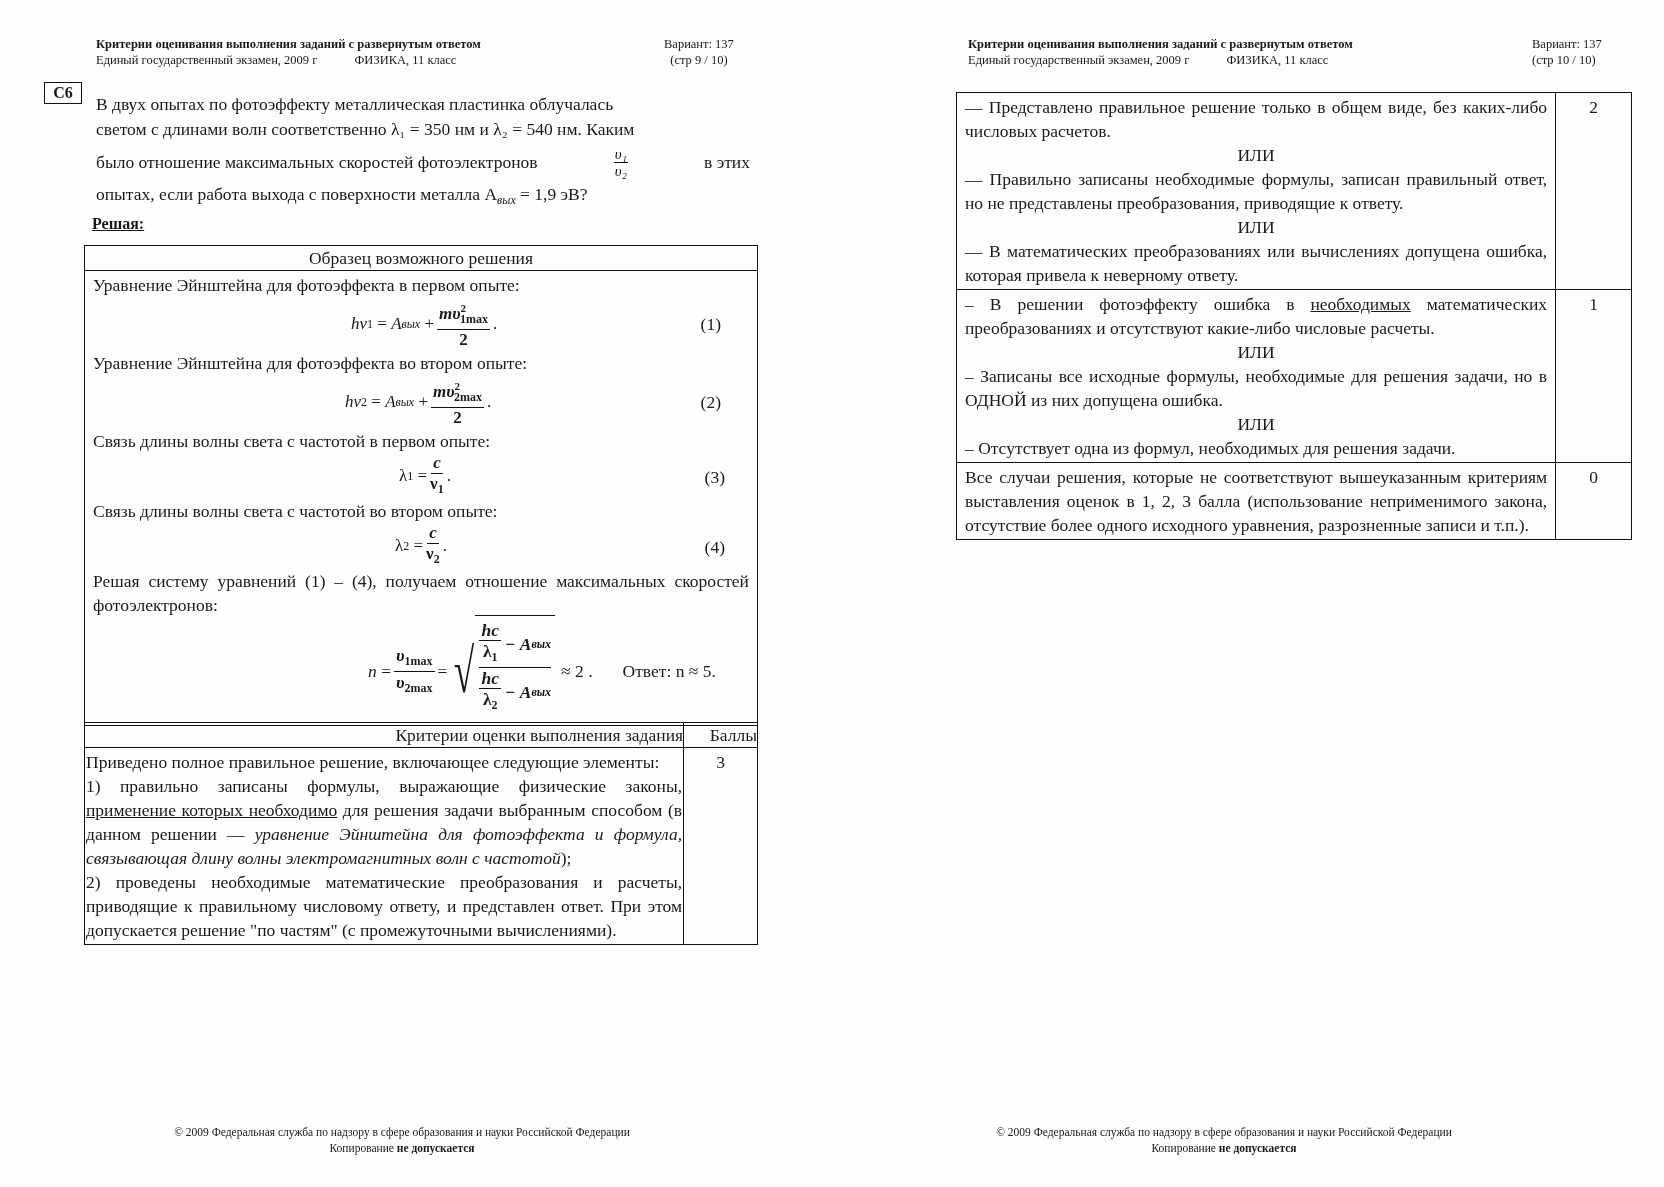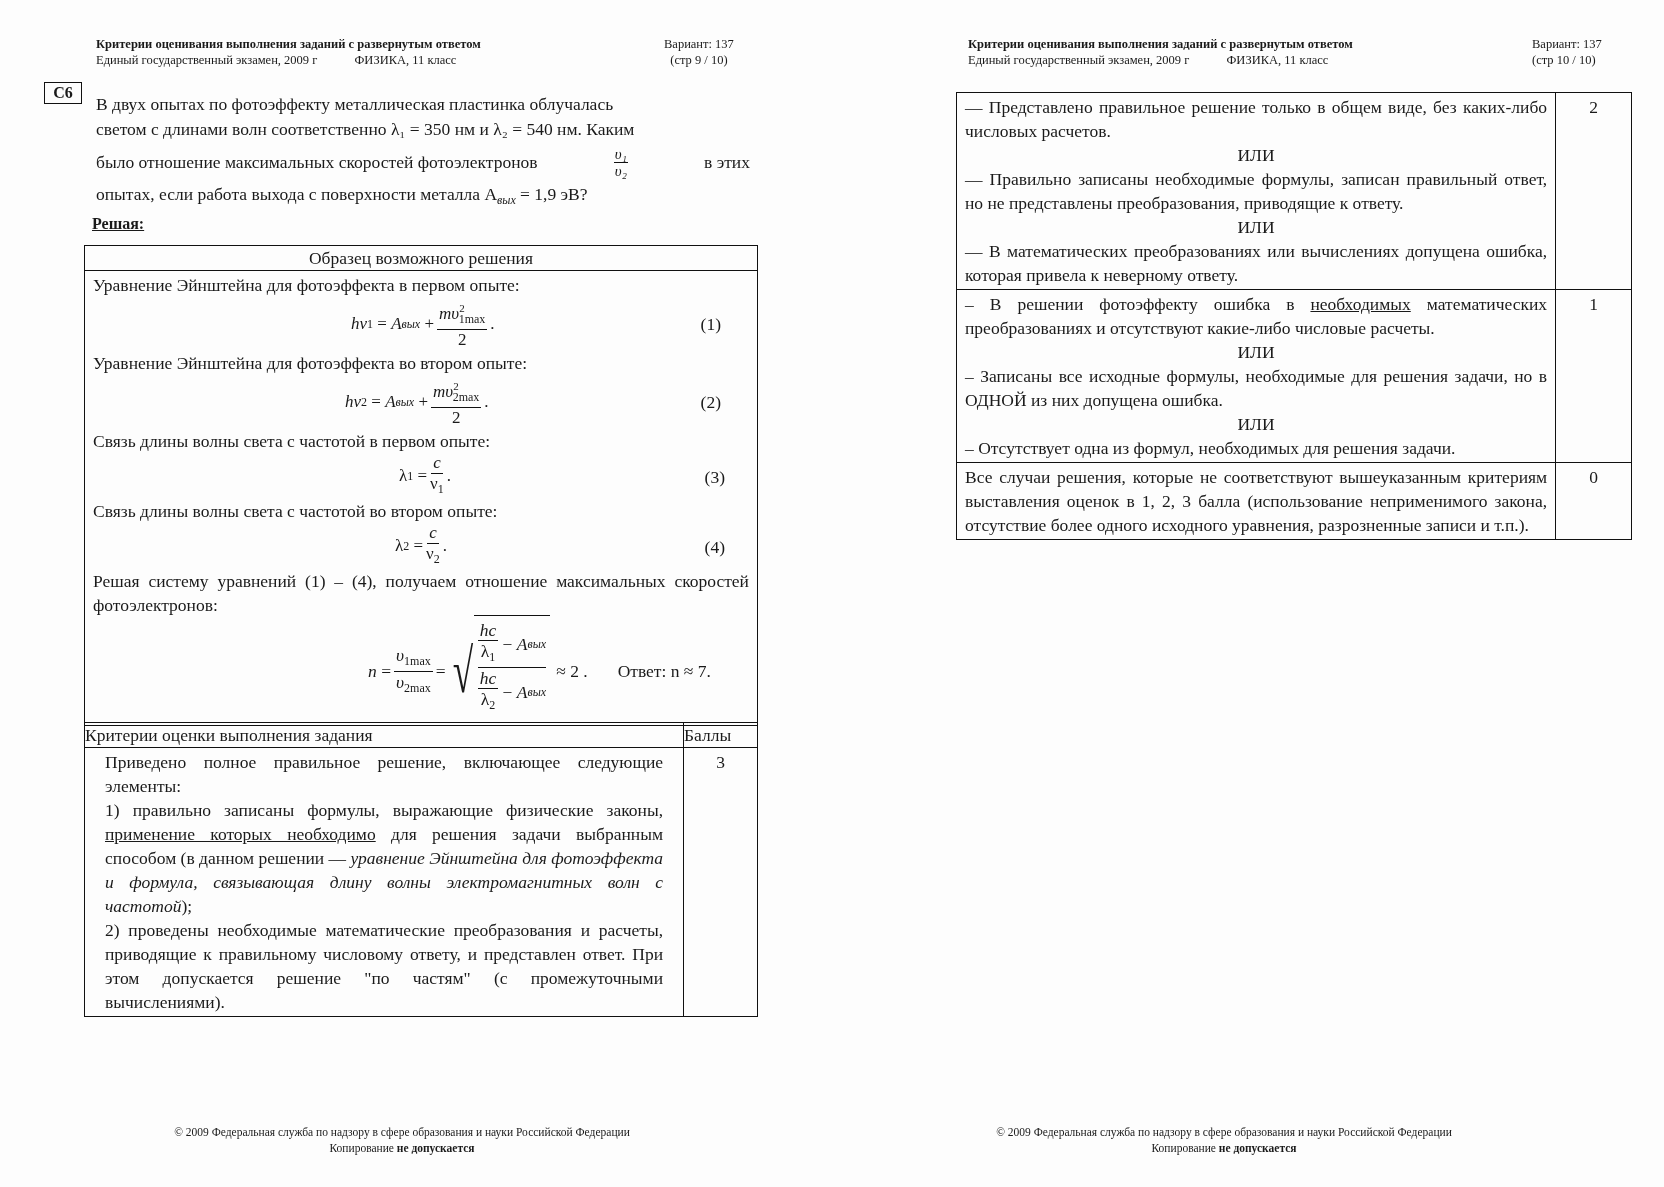--- a/index.html
+++ b/index.html
@@ -23,36 +23,36 @@
 
   table.box { position: absolute; border-collapse: collapse; font-size: 17.5px; line-height: 24px; }
   table.box td, table.box th { border: 1.2px solid #111; vertical-align: top; }
   .sol { left: 84px; top: 245px; width: 674px; }
   .sol th { font-weight: normal; text-align: center; height: 24px; }
   .sol td { padding: 2px 8px 4px 8px; }
   .sol .line { display: block; }
   .eq { position: relative; height: 54px; }
   .eq .formula { position: absolute; top: 0; font-style: italic; font-size: 17px; display: flex; align-items: center; height: 54px; }
   .eq .eqno { position: absolute; right: 28px; top: 15px; font-style: normal; }
-  .fr { display: inline-flex; flex-direction: column; align-items: center; margin: 0 3px; line-height: 20px; }
+  .fr { display: inline-flex; flex-direction: column; align-items: center; margin: 0 3px; line-height: 20px; font-weight: bold; }
   .fr .n { border-bottom: 1px solid #111; padding: 0 2px; }
   .sub { font-size: 12px; vertical-align: -4px; font-style: normal; }
   .sup { font-size: 11px; vertical-align: 7px; font-style: normal; }
   .upright { font-style: normal; }
   .just { text-align: justify; }
   .final { position: relative; height: 104px; }
   .final .formula { position: absolute; left: 275px; top: 8px; display: flex; align-items: center; font-style: italic; height: 92px; }
   .sqrt { display: inline-flex; align-items: center; }
   .sqrt .rad { font-size: 62px; line-height: 80px; font-style: normal; transform: scaleX(0.6); margin-right: -6px; }
   .sqrt .body { border-top: 1.2px solid #111; padding: 2px 2px 12px 2px; }
   .answer-inline { margin-left: 30px; font-style: normal; }
 
   .crit { left: 84px; top: 722px; width: 674px; }
-  .crit th { font-weight: normal; text-align: left; height: 24px; }
-  .crit td.txt { padding: 2px 20px; text-align: justify; width: 600px; }
+  .crit th { font-weight: normal; text-align: right; height: 24px; }
+  .crit td.txt { padding: 2px 1px; text-align: justify; width: 600px; }
   .crit td.pts { text-align: center; width: 74px; padding-top: 2px; }
   .u { text-decoration: underline; }
   .it { font-style: italic; }
 
   .crit2 { left: 956px; top: 92px; width: 676px; }
   .crit2 td.txt { padding: 2px 8px; text-align: justify; width: 600px; }
   .crit2 td.pts { text-align: center; width: 76px; padding-top: 2px; }
   .ili { text-align: center; display: block; }
 
   .footer { position: absolute; top: 1124px; font-size: 11.5px; line-height: 16px; text-align: center; width: 540px; }
@@ -188,21 +188,21 @@
                           <span class="upright"><span>λ</span><span class="sub">2</span></span>
                         </span>
                 <span class="upright">&nbsp;−&nbsp;</span>
                         <span>A</span>
                         <span class="sub" style="font-style:italic">вых</span>
               </span>
                     </span>
             </span>
           </span>
           <span class="upright" style="margin-left:6px">≈ 2 .</span>
-          <span class="answer-inline">Ответ: n ≈ 7.</span>
+          <span class="answer-inline">Ответ: n ≈ 5.</span>
         </div>
       </div>
     </td>
         </tr>
   </tbody>
     </table>
 
   <table class="box crit">
     <tbody>
         <tr>

